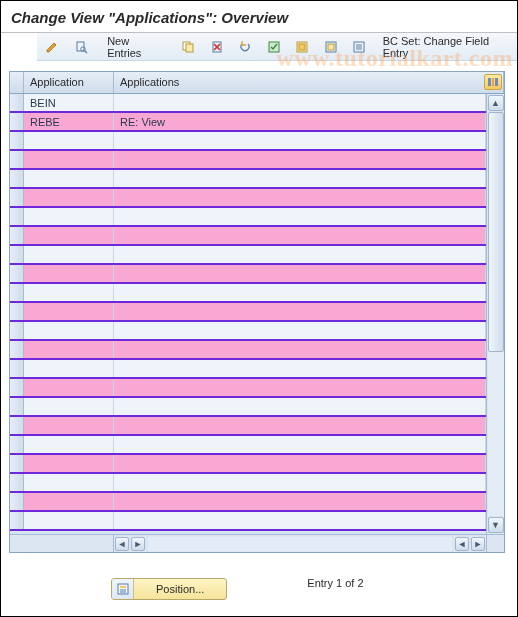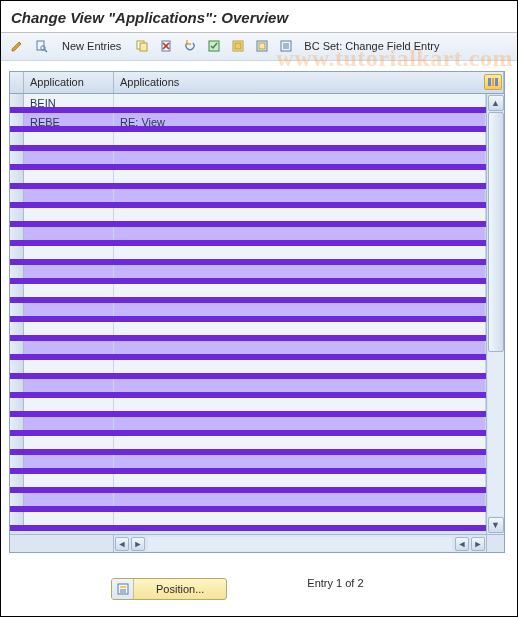--- a/index.html
+++ b/index.html
@@ -17,26 +17,27 @@
   .title-bar {
     padding: 8px 10px 6px 10px;
     font-size: 15px;
     font-weight: bold;
     font-style: italic;
     color: #2a2a2a;
     border-bottom: 1px solid #c0c0c0;
   }
   .toolbar {
     display: flex;
-    align-items: flex-end;
-    gap: 4px;
+    align-items: flex-start;
+    gap: 10px;
     padding: 4px 6px;
     background: linear-gradient(#f4f7fb, #e3ecf5);
     border-bottom: 1px solid #c9d6e3;
     height: 28px;
+    margin-left: 36px;
   }
   .tb-btn {
     width: 20px;
     height: 20px;
     display: flex;
     align-items: center;
     justify-content: center;
     border: 1px solid transparent;
     border-radius: 2px;
     cursor: pointer;
@@ -119,39 +120,39 @@
     display: flex;
     height: 440px;
   }
   .rows-area {
     flex: 1;
     overflow: hidden;
   }
   .row {
     display: flex;
     height: 19px;
-    border-bottom: 6px solid #6d28d9;
+    border-bottom: 2px solid #6d28d9;
   }
   .sel-cell {
     width: 14px;
     background: linear-gradient(to right,#e6eef7,#cfdceb);
     border-right: 1px solid #a7bcd1;
     cursor: pointer;
   }
   .cell {
     border-right: 1px solid #c7d6e5;
     padding: 3px 6px;
     color: #2a3a4a;
     background: #eef4fa;
     white-space: nowrap;
     overflow: hidden;
   }
   .col-app { width: 90px; }
   .col-desc { flex: 1; }
-  .row.alt .cell { background: #c4b5fd; }
+  .row.alt .cell { background: #f9a8d4; }
   .vscroll {
     width: 18px;
     border-left: 1px solid #a7bcd1;
     background: #dbe6f2;
     display: flex;
     flex-direction: column;
     align-items: center;
   }
   .vs-btn {
     width: 16px;

